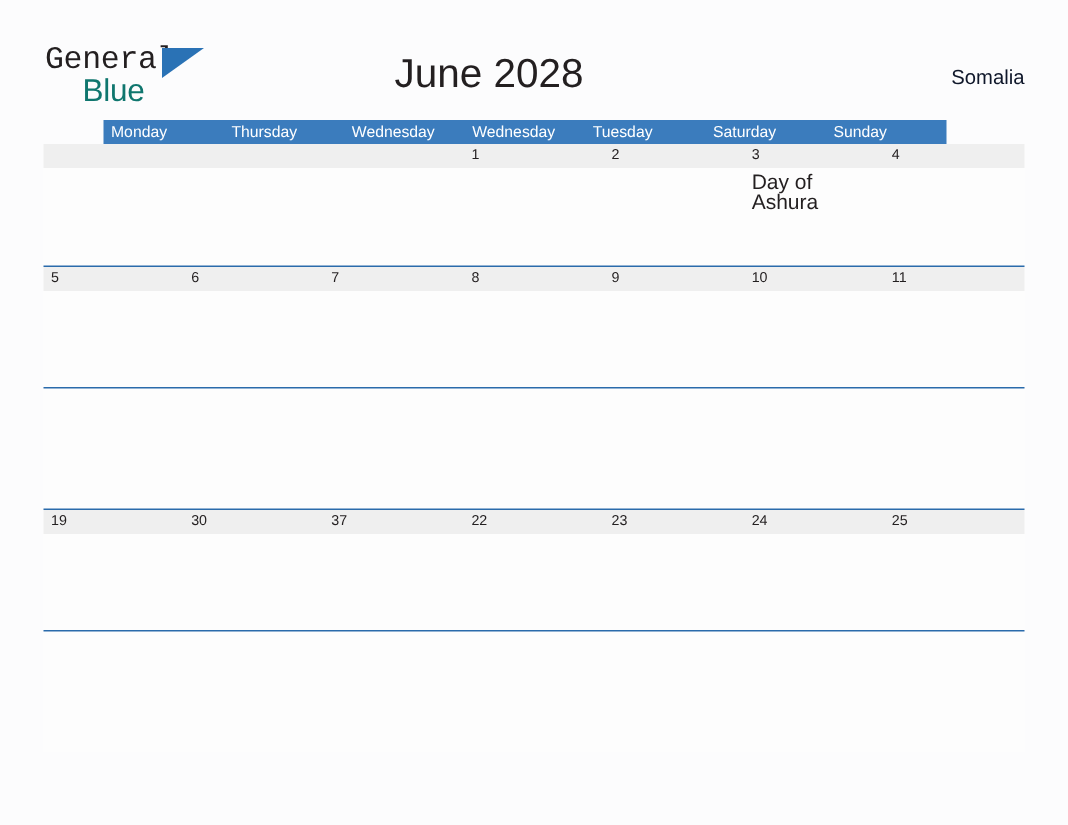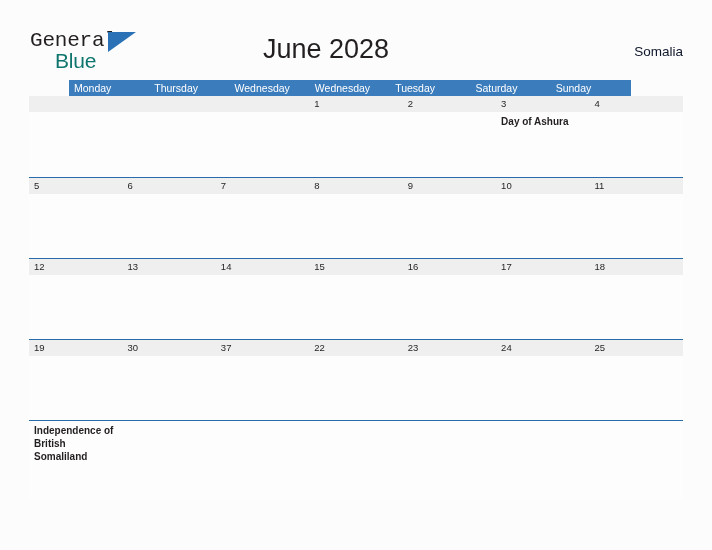--- a/index.html
+++ b/index.html
@@ -138,25 +138,24 @@
     width: 654px;
     height: 64px;
   }
   .event-cell {
     flex: 1 1 0;
     padding-left: 5px;
     padding-top: 3px;
     padding-right: 4px;
   }
   .event-text {
-    font-size: 10px;
+    font-size: 14px;
     color: #231f20;
     line-height: 13px;
     word-wrap: break-word;
-    font-weight: bold;
   }
 </style>
 </head>
 <body>
 
 <div class="topbar">
 
   <div class="logo">
     <span class="logo-general">General</span>
     <span class="logo-tri"></span>
@@ -245,29 +244,20 @@
       <div class="event-cell">
           <div class="event-text"></div>
         </div>
       <div class="event-cell">
           <div class="event-text"></div>
         </div>
     </div>
   </div>
 
   <div class="week-row">
-    <div class="daynum-band">
-      <div class="daynum-cell">12</div>
-      <div class="daynum-cell">13</div>
-      <div class="daynum-cell">14</div>
-      <div class="daynum-cell">15</div>
-      <div class="daynum-cell">16</div>
-      <div class="daynum-cell">17</div>
-      <div class="daynum-cell">18</div>
-    </div>
     <div class="events-band">
       <div class="event-cell">
           <div class="event-text"></div>
         </div>
       <div class="event-cell">
           <div class="event-text"></div>
         </div>
       <div class="event-cell">
           <div class="event-text"></div>
         </div>
@@ -315,38 +305,15 @@
       <div class="event-cell">
           <div class="event-text"></div>
         </div>
       <div class="event-cell">
           <div class="event-text"></div>
         </div>
     </div>
   </div>
 
   <div class="week-row">
-    <div class="events-band">
-      <div class="event-cell">
-          <div class="event-text">Independence of British Somaliland</div>
-        </div>
-      <div class="event-cell">
-          <div class="event-text"></div>
-        </div>
-      <div class="event-cell">
-          <div class="event-text"></div>
-        </div>
-      <div class="event-cell">
-          <div class="event-text"></div>
-        </div>
-      <div class="event-cell">
-          <div class="event-text"></div>
-        </div>
-      <div class="event-cell">
-          <div class="event-text"></div>
-        </div>
-      <div class="event-cell">
-          <div class="event-text"></div>
-        </div>
-    </div>
   </div>
 
 </div>
 
 </body></html>

